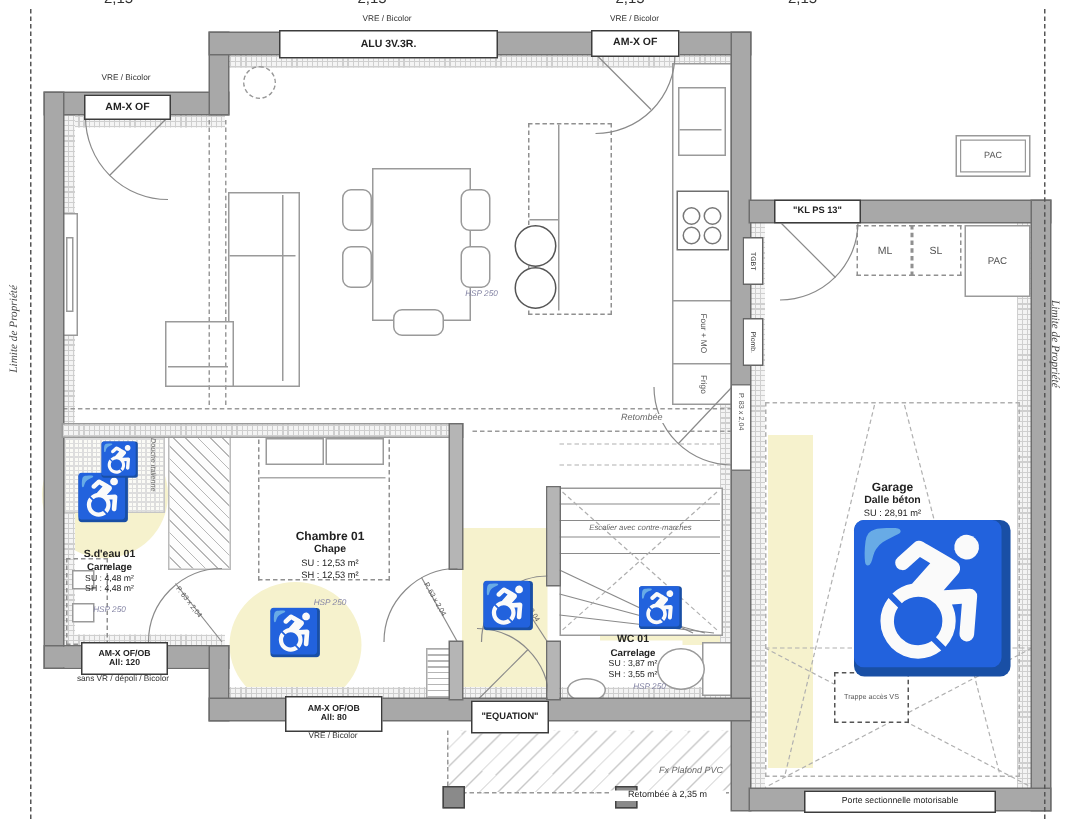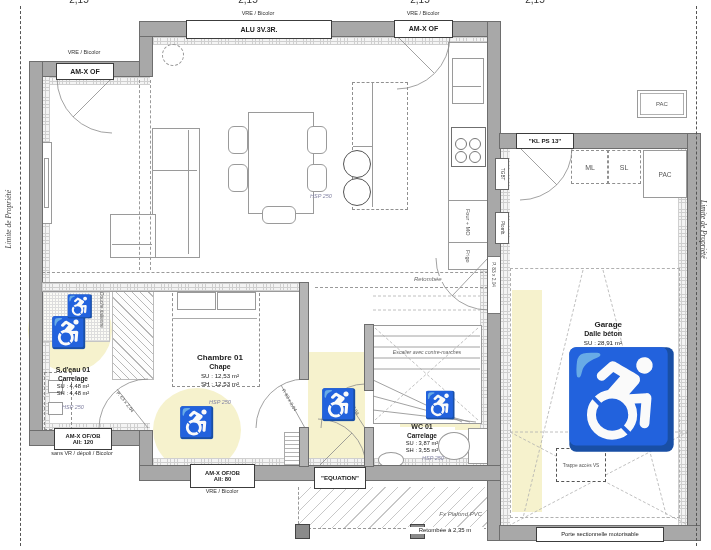--- a/index.html
+++ b/index.html
@@ -264,21 +264,21 @@
   <div class="abs hsp" style="left:48px;top:404px;width:50px;">HSP 250</div>
 
   <div class="abs roomlbl" style="left:394px;top:423px;width:56px;">
     <div class="rn" style="font-size:7px;">WC 01</div>
     <div class="rf" style="font-size:6.5px;">Carrelage</div>
     <div class="rs" style="font-size:5.8px;">SU : 3,87 m²</div>
     <div class="rs" style="font-size:5.8px;">SH : 3,55 m²</div>
   </div>
   <div class="abs hsp" style="left:408px;top:455px;width:50px;">HSP 250</div>
 
-  <div class="abs roomlbl" style="left:536px;top:320px;width:86px;text-align:right;">
+  <div class="abs roomlbl" style="left:552px;top:320px;width:86px;">
     <div class="rn">Garage</div>
     <div class="rf">Dalle béton</div>
     <div class="rs">SU : 28,91 m²</div>
   </div>
   <div class="abs ital" style="left:556px;top:352px;width:80px;font-size:5px;text-align:center;">Charpente industrielle</div>
 
   <div class="abs dashfurn" style="left:571px;top:150px;width:36px;height:32px;display:flex;align-items:center;justify-content:center;font-size:7px;color:#555;background:transparent;">
       <span>ML</span>
     </div>
   <div class="abs dashfurn" style="left:607px;top:150px;width:32px;height:32px;display:flex;align-items:center;justify-content:center;font-size:7px;color:#555;background:transparent;">

